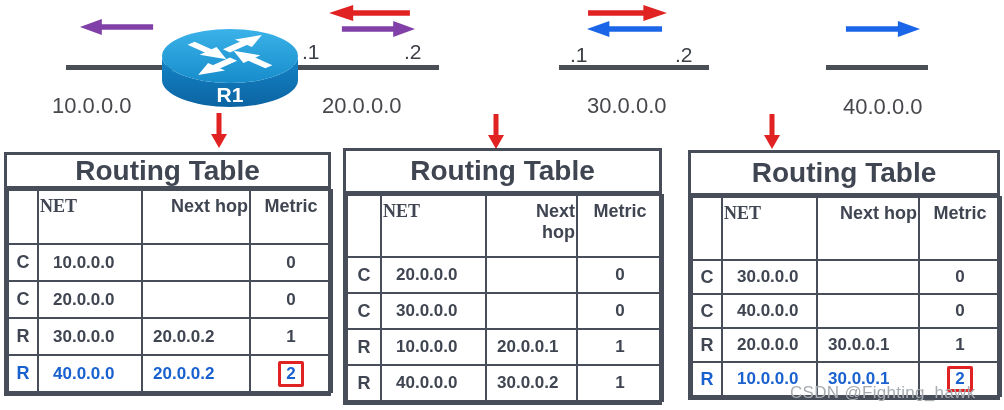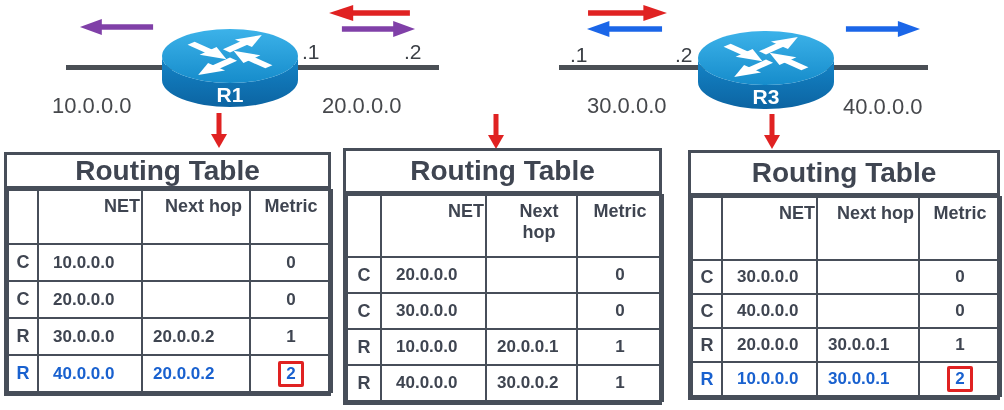--- a/index.html
+++ b/index.html
@@ -58,22 +58,22 @@
   #rt0{left:4px;top:152px;width:327px;}
   #rt1{left:343px;top:148px;width:319px;}
   #rt2{left:688px;top:150px;width:312px;}
   #rt0 .rt-title{height:34px;}
   #rt1 .rt-title{height:43px;}
   #rt2 .rt-title{height:43px;}
   .rt table{border-collapse:collapse;table-layout:fixed;width:100%;}
   .rt th,.rt td{border:2px solid var(--table-border);overflow:hidden;}
   .rt th{font-size:18px;vertical-align:top;padding-top:5px;line-height:1.15;}
   th.flag{padding:0;}
-  th.net{text-align:right;}
-  th.nh{text-align:center;padding-left:16px;}
+  th.net{text-align:left;font-family:Liberation Serif, serif;}
+  th.nh{text-align:right;padding-left:16px;}
   th.metric{text-align:center;}
   #rt0 th{height:54px;} #rt1 th{height:62px;} #rt2 th{height:63px;}
   #rt0 td{height:37px;} #rt1 td{height:36px;} #rt2 td{height:34px;}
   td{font-size:17px;}
   td.flag{text-align:center;font-size:18px;}
   td.net{text-align:left;padding-left:14px;}
   td.nh{text-align:left;padding-left:10px;}
   td.metric{text-align:center;}
   tr.highlight{color:var(--highlight-blue);}
   .metric-box{display:inline-block;min-width:18px;padding:0 5px;line-height:20px;
@@ -115,37 +115,20 @@
         <line x1="-4" y1="9" x2="-30" y2="9"></line>
           <polygon points="-28,-3 -54,9 -28,21" stroke="none"></polygon>
         <line x1="-9" y1="-46" x2="-9" y2="-20"></line>
           <polygon points="-21,-22 -9,4 3,-22" stroke="none"></polygon>
         <line x1="9" y1="46" x2="9" y2="20"></line>
           <polygon points="-3,22 9,-4 21,22" stroke="none"></polygon>
       </g>
       <text x="70" y="76" text-anchor="middle" font-size="21" font-weight="bold" fill="#fff">R1</text>
     </svg>
   </div>
-  <div class="router" id="r3">
-    <svg viewBox="0 0 140 86">
-      <path d="M2,30 L2,54 A68,27 0 0 0 138,54 L138,30 A68,27 0 0 1 2,30 Z" fill="url(#gb)"></path>
-      <ellipse cx="70" cy="30" rx="68" ry="27" fill="url(#gt)"></ellipse>
-      <g transform="translate(70,29) scale(1,0.45) rotate(-45)" stroke="#fff" stroke-width="10" fill="#fff">
-        <line x1="4" y1="-9" x2="30" y2="-9"></line>
-          <polygon points="28,-21 54,-9 28,3" stroke="none"></polygon>
-        <line x1="-4" y1="9" x2="-30" y2="9"></line>
-          <polygon points="-28,-3 -54,9 -28,21" stroke="none"></polygon>
-        <line x1="-9" y1="-46" x2="-9" y2="-20"></line>
-          <polygon points="-21,-22 -9,4 3,-22" stroke="none"></polygon>
-        <line x1="9" y1="46" x2="9" y2="20"></line>
-          <polygon points="-3,22 9,-4 21,22" stroke="none"></polygon>
-      </g>
-      <text x="70" y="76" text-anchor="middle" font-size="21" font-weight="bold" fill="#fff">R3</text>
-    </svg>
-  </div>
 
   <span class="iface" id="if1">.1</span>
   <span class="iface" id="if2">.2</span>
   <span class="iface" id="if3">.1</span>
   <span class="iface" id="if4">.2</span>
 
   <span class="netlbl" id="n1">10.0.0.0</span>
   <span class="netlbl" id="n2">20.0.0.0</span>
   <span class="netlbl" id="n3">30.0.0.0</span>
   <span class="netlbl" id="n4">40.0.0.0</span>
@@ -335,13 +318,14 @@
           <tr class="highlight">
             <td class="flag">R</td>
             <td class="net">10.0.0.0</td>
             <td class="nh">30.0.0.1</td>
             <td class="metric"><span class="metric-box">2</span></td>
           </tr>
         </tbody>
     </table>
   </div>
 
+  <div class="watermark">CSDN @Fighting_hawk</div>
 </div>
 
 </body></html>

